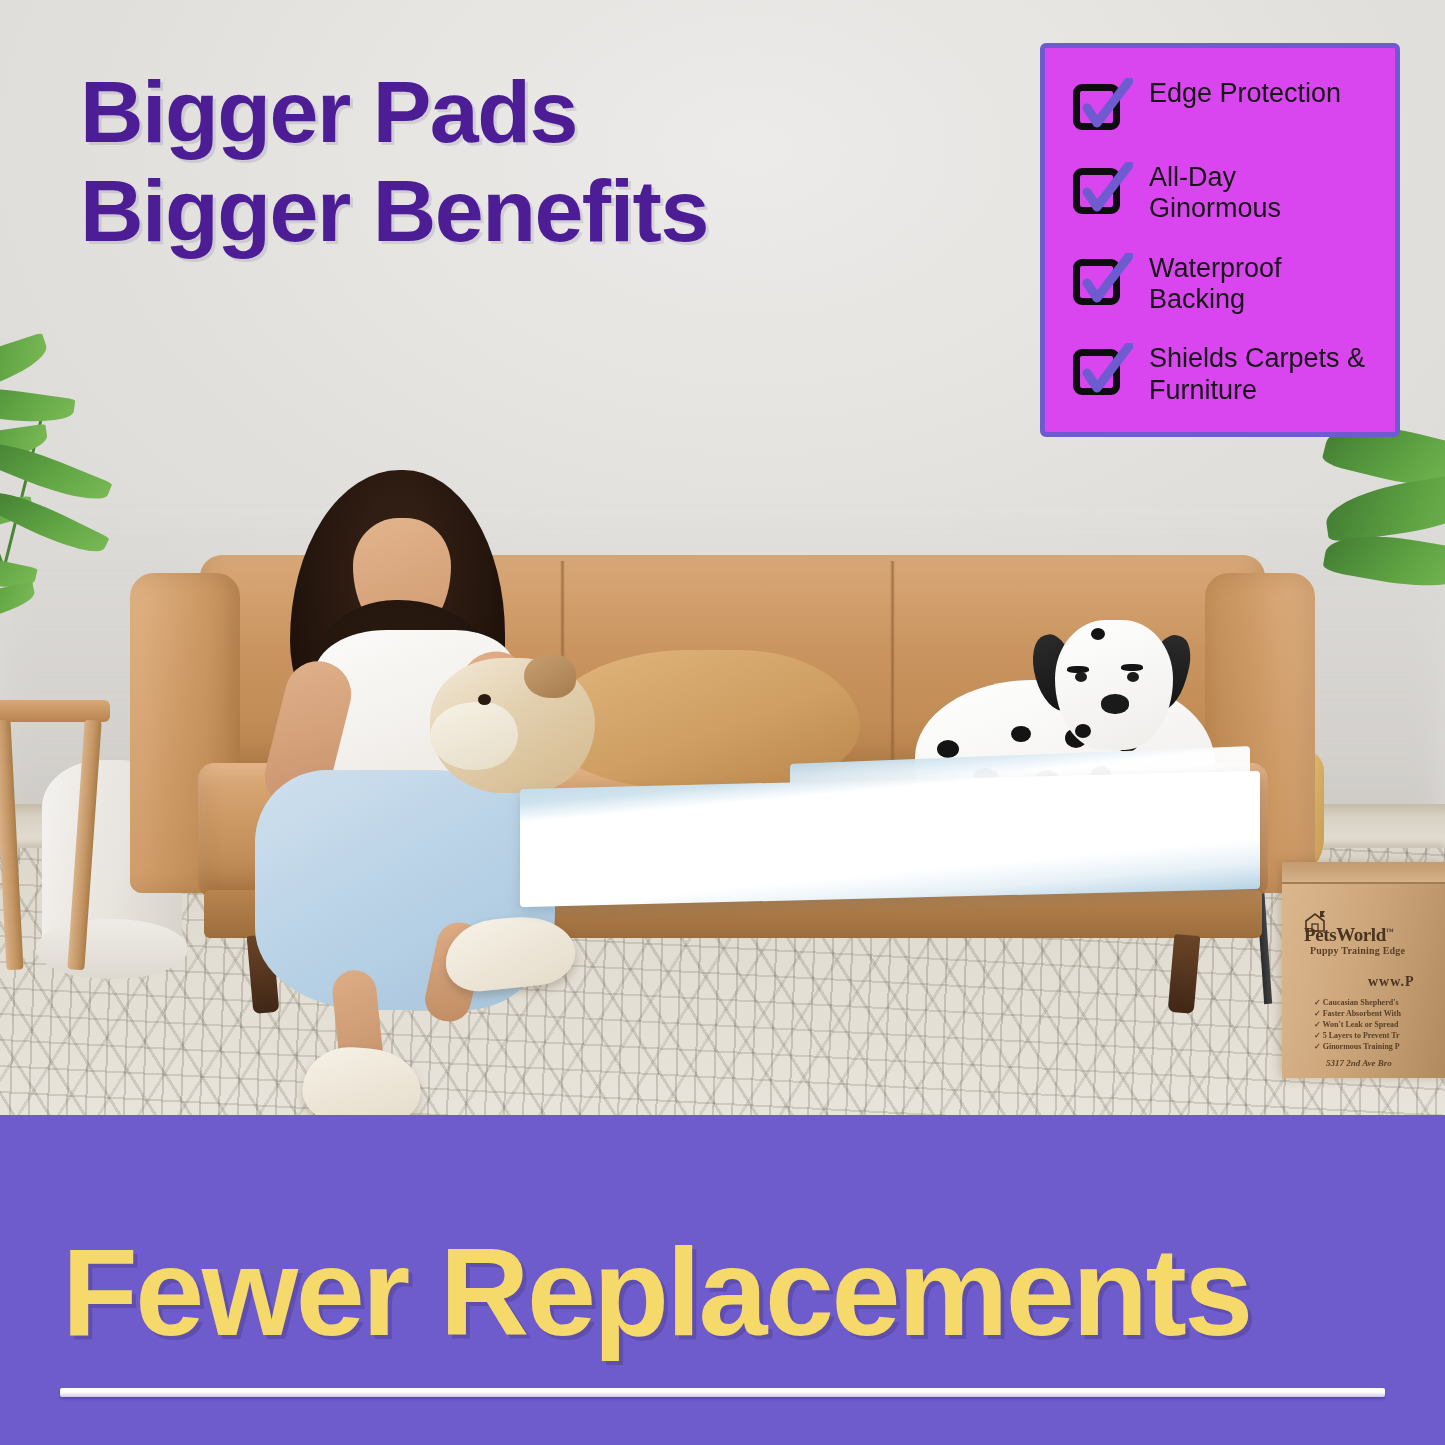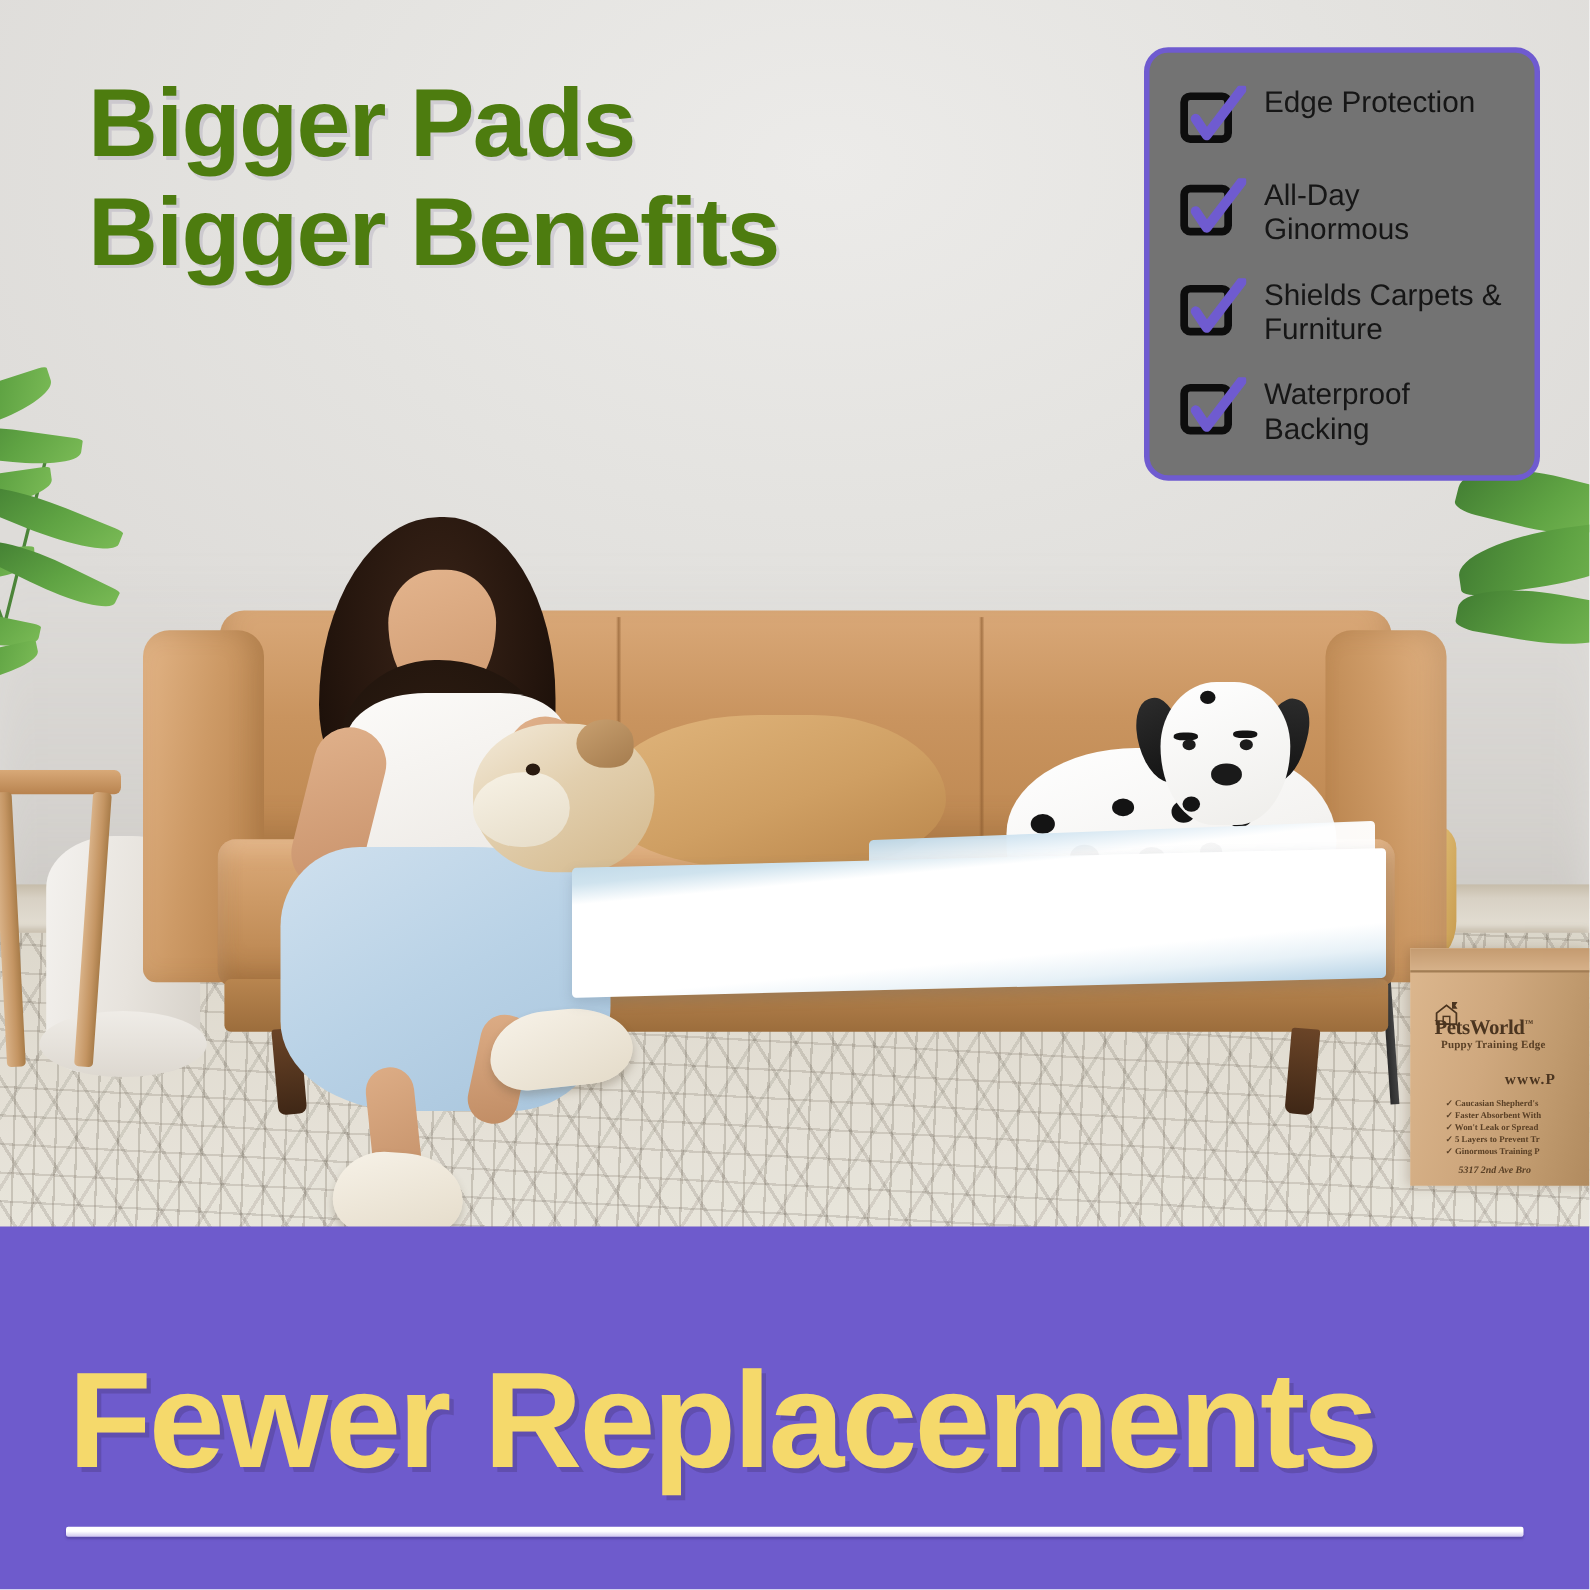--- a/index.html
+++ b/index.html
@@ -300,33 +300,33 @@
     font-size:9px; white-space:nowrap;
   }
   .box-dog {
     position:absolute; left:22px; top:48px; width:26px; height:22px;
   }
 
   
   .headline {
     position:absolute; left:80px; top:62px; z-index:5;
     font-weight:bold; font-size:88px; line-height:1.13;
-    color:#4d7c0f;
+    color:#4c1d95;
     letter-spacing:-1.5px;
     text-shadow:3px 3px 0 rgba(120,110,150,.20);
     white-space:nowrap;
   }
   .headline .l2 { display:block; }
 
   
   .checklist {
     position:absolute; right:45px; top:43px; width:360px; z-index:6;
-    background:#737373;
+    background:#d946ef;
     border:5px solid #6F5BD0;
-    border-radius:22px;
+    border-radius:6px;
     padding:28px 24px 26px 24px;
   }
   .check-row { display:flex; align-items:flex-start; gap:18px; margin-bottom:26px; }
   .check-row:last-child { margin-bottom:0; }
   .chk { position:relative; flex:0 0 auto; width:62px; height:56px; margin-top:2px; }
   .chk .box-sq {
     position:absolute; left:4px; top:6px; width:47px; height:46px;
     border:7px solid #0d0d0d; border-radius:9px; background:transparent;
   }
   .chk svg { position:absolute; left:8px; top:0; width:56px; height:56px; }
@@ -543,31 +543,31 @@
       <div class="check-label">All-Day Ginormous</div>
     </div>
 
     <div class="check-row">
       <div class="chk">
         <div class="box-sq"></div>
         <svg viewBox="0 0 56 56">
             <path d="M10 30 L20 45 L52 3" fill="none" stroke="#6F5BD0" stroke-width="9" stroke-linecap="round" stroke-linejoin="round"></path>
           </svg>
       </div>
-      <div class="check-label">Shields Carpets &amp; Furniture</div>
+      <div class="check-label">Waterproof Backing</div>
     </div>
 
     <div class="check-row">
       <div class="chk">
         <div class="box-sq"></div>
         <svg viewBox="0 0 56 56">
             <path d="M10 30 L20 45 L52 3" fill="none" stroke="#6F5BD0" stroke-width="9" stroke-linecap="round" stroke-linejoin="round"></path>
           </svg>
       </div>
-      <div class="check-label">Waterproof Backing</div>
+      <div class="check-label">Shields Carpets &amp; Furniture</div>
     </div>
 
   </div>
 
   <div class="pw-badge">
     <span class="pw-text">PetsWorld</span>
     <span class="pw-tm">™</span>
   </div>
 
   <div class="banner">

